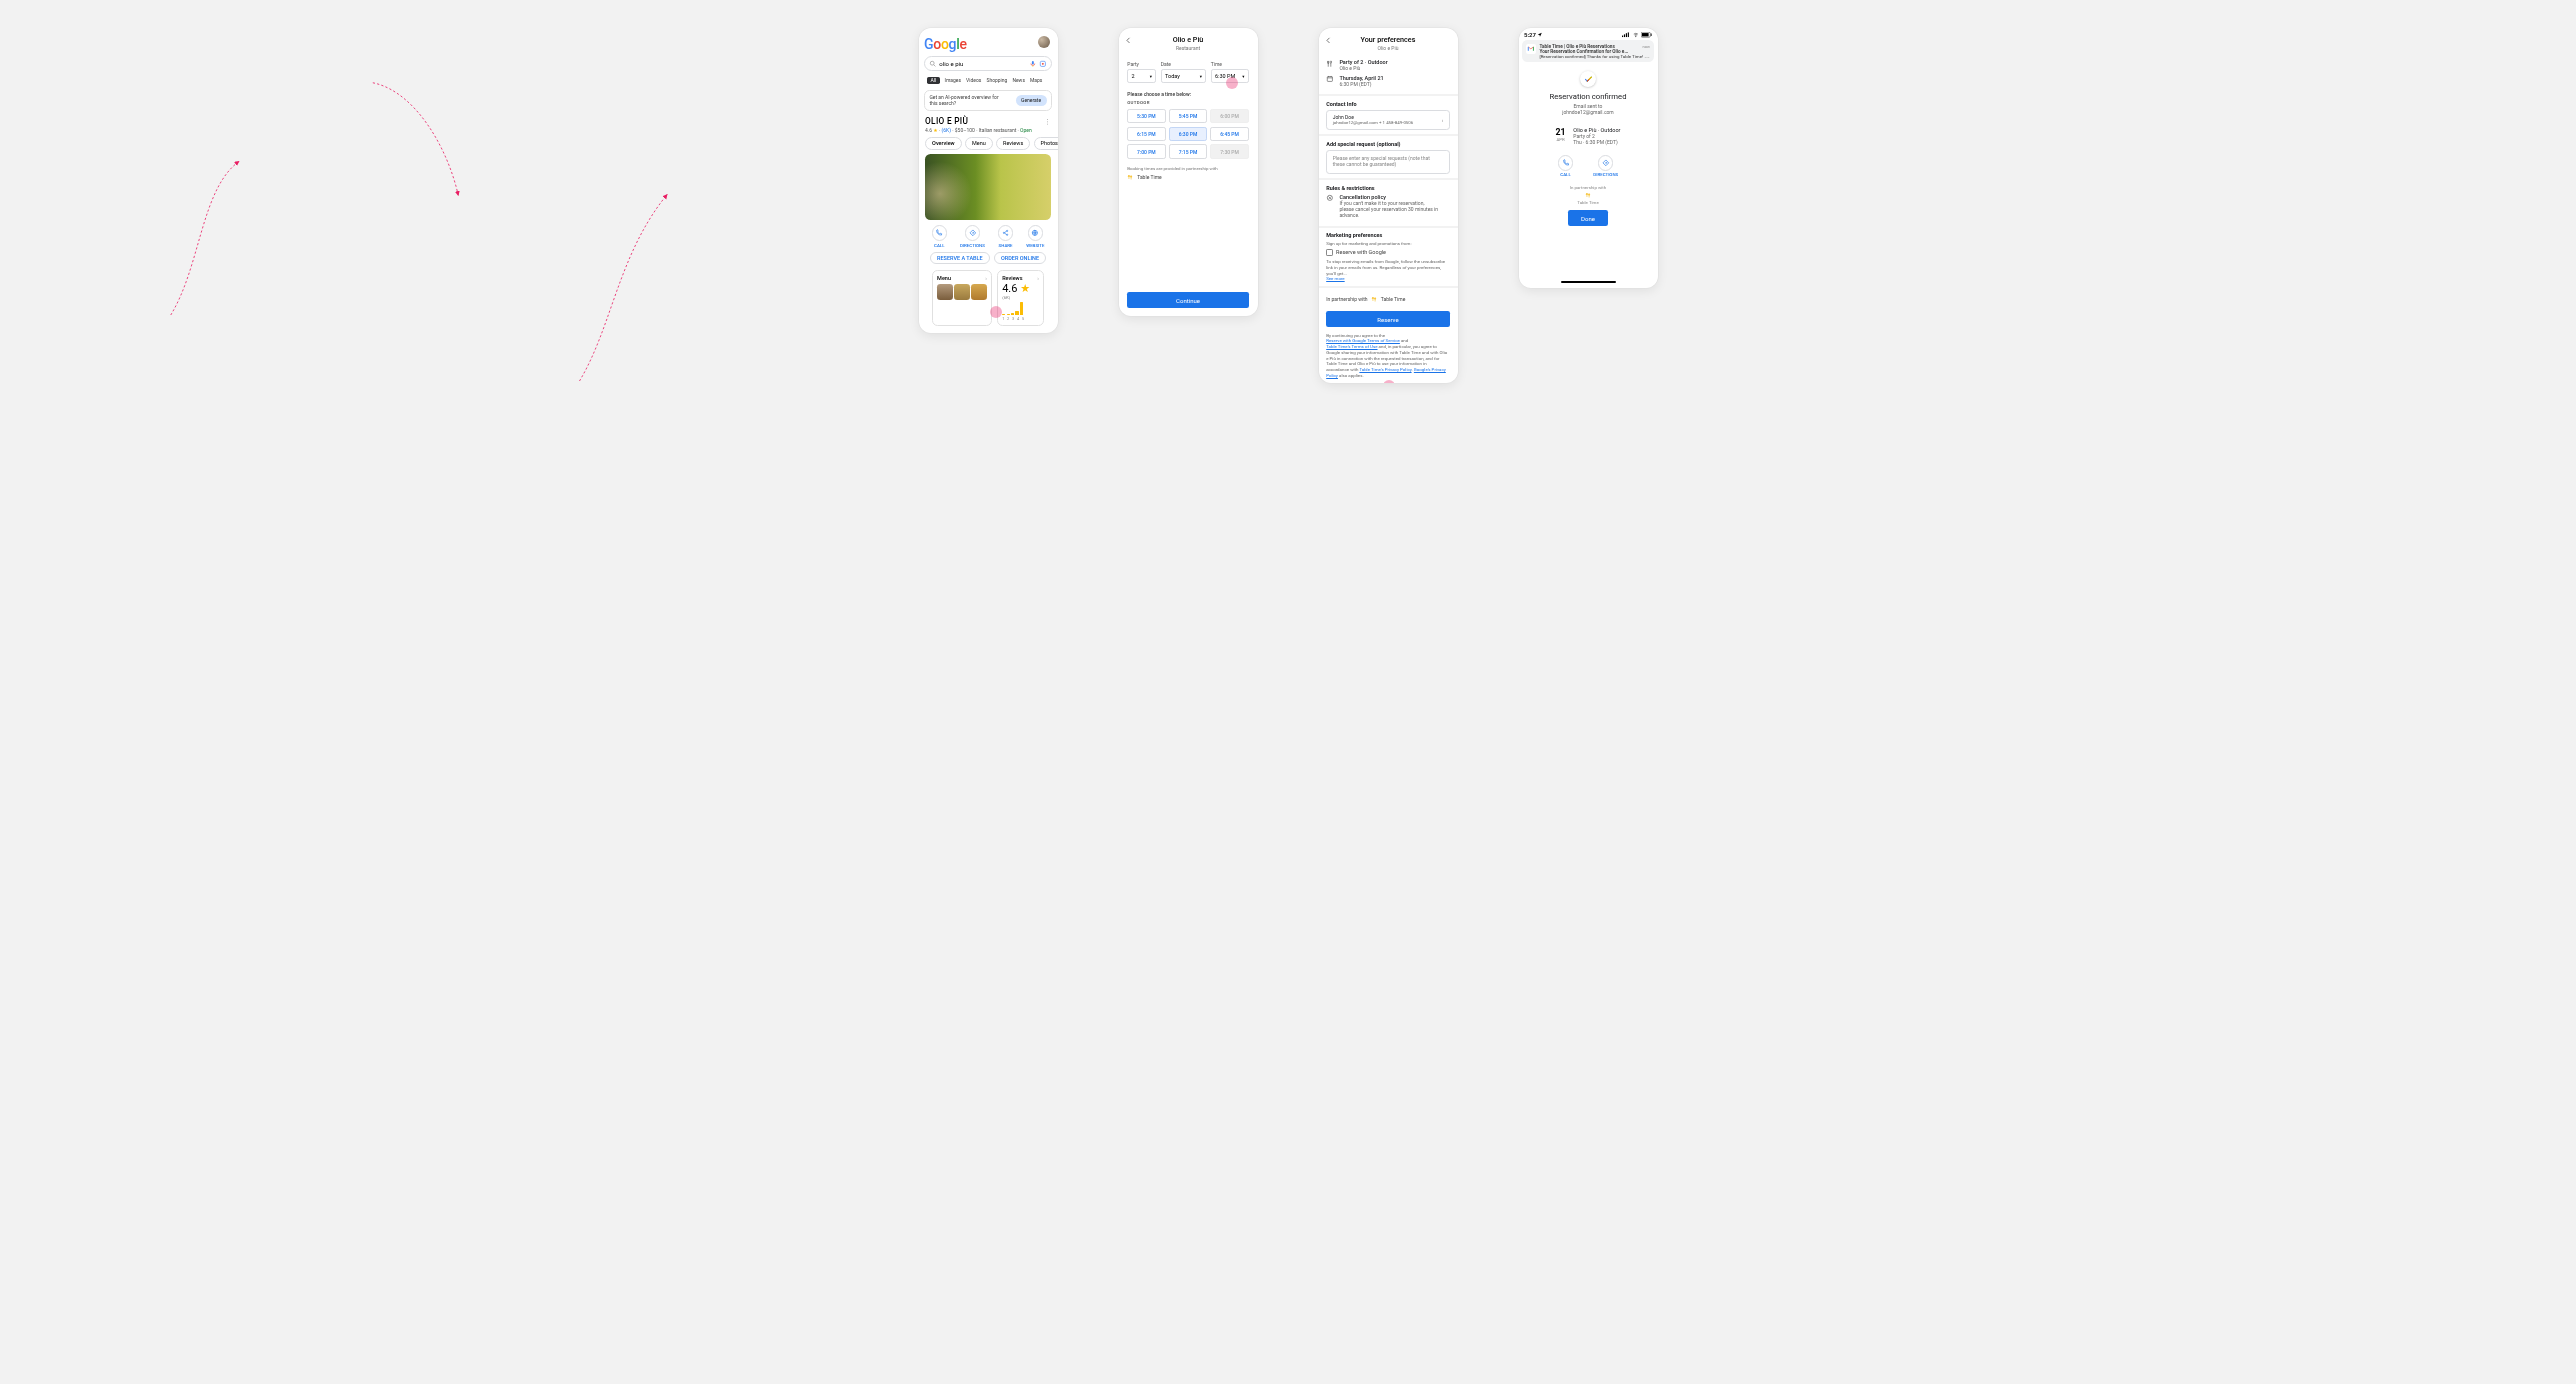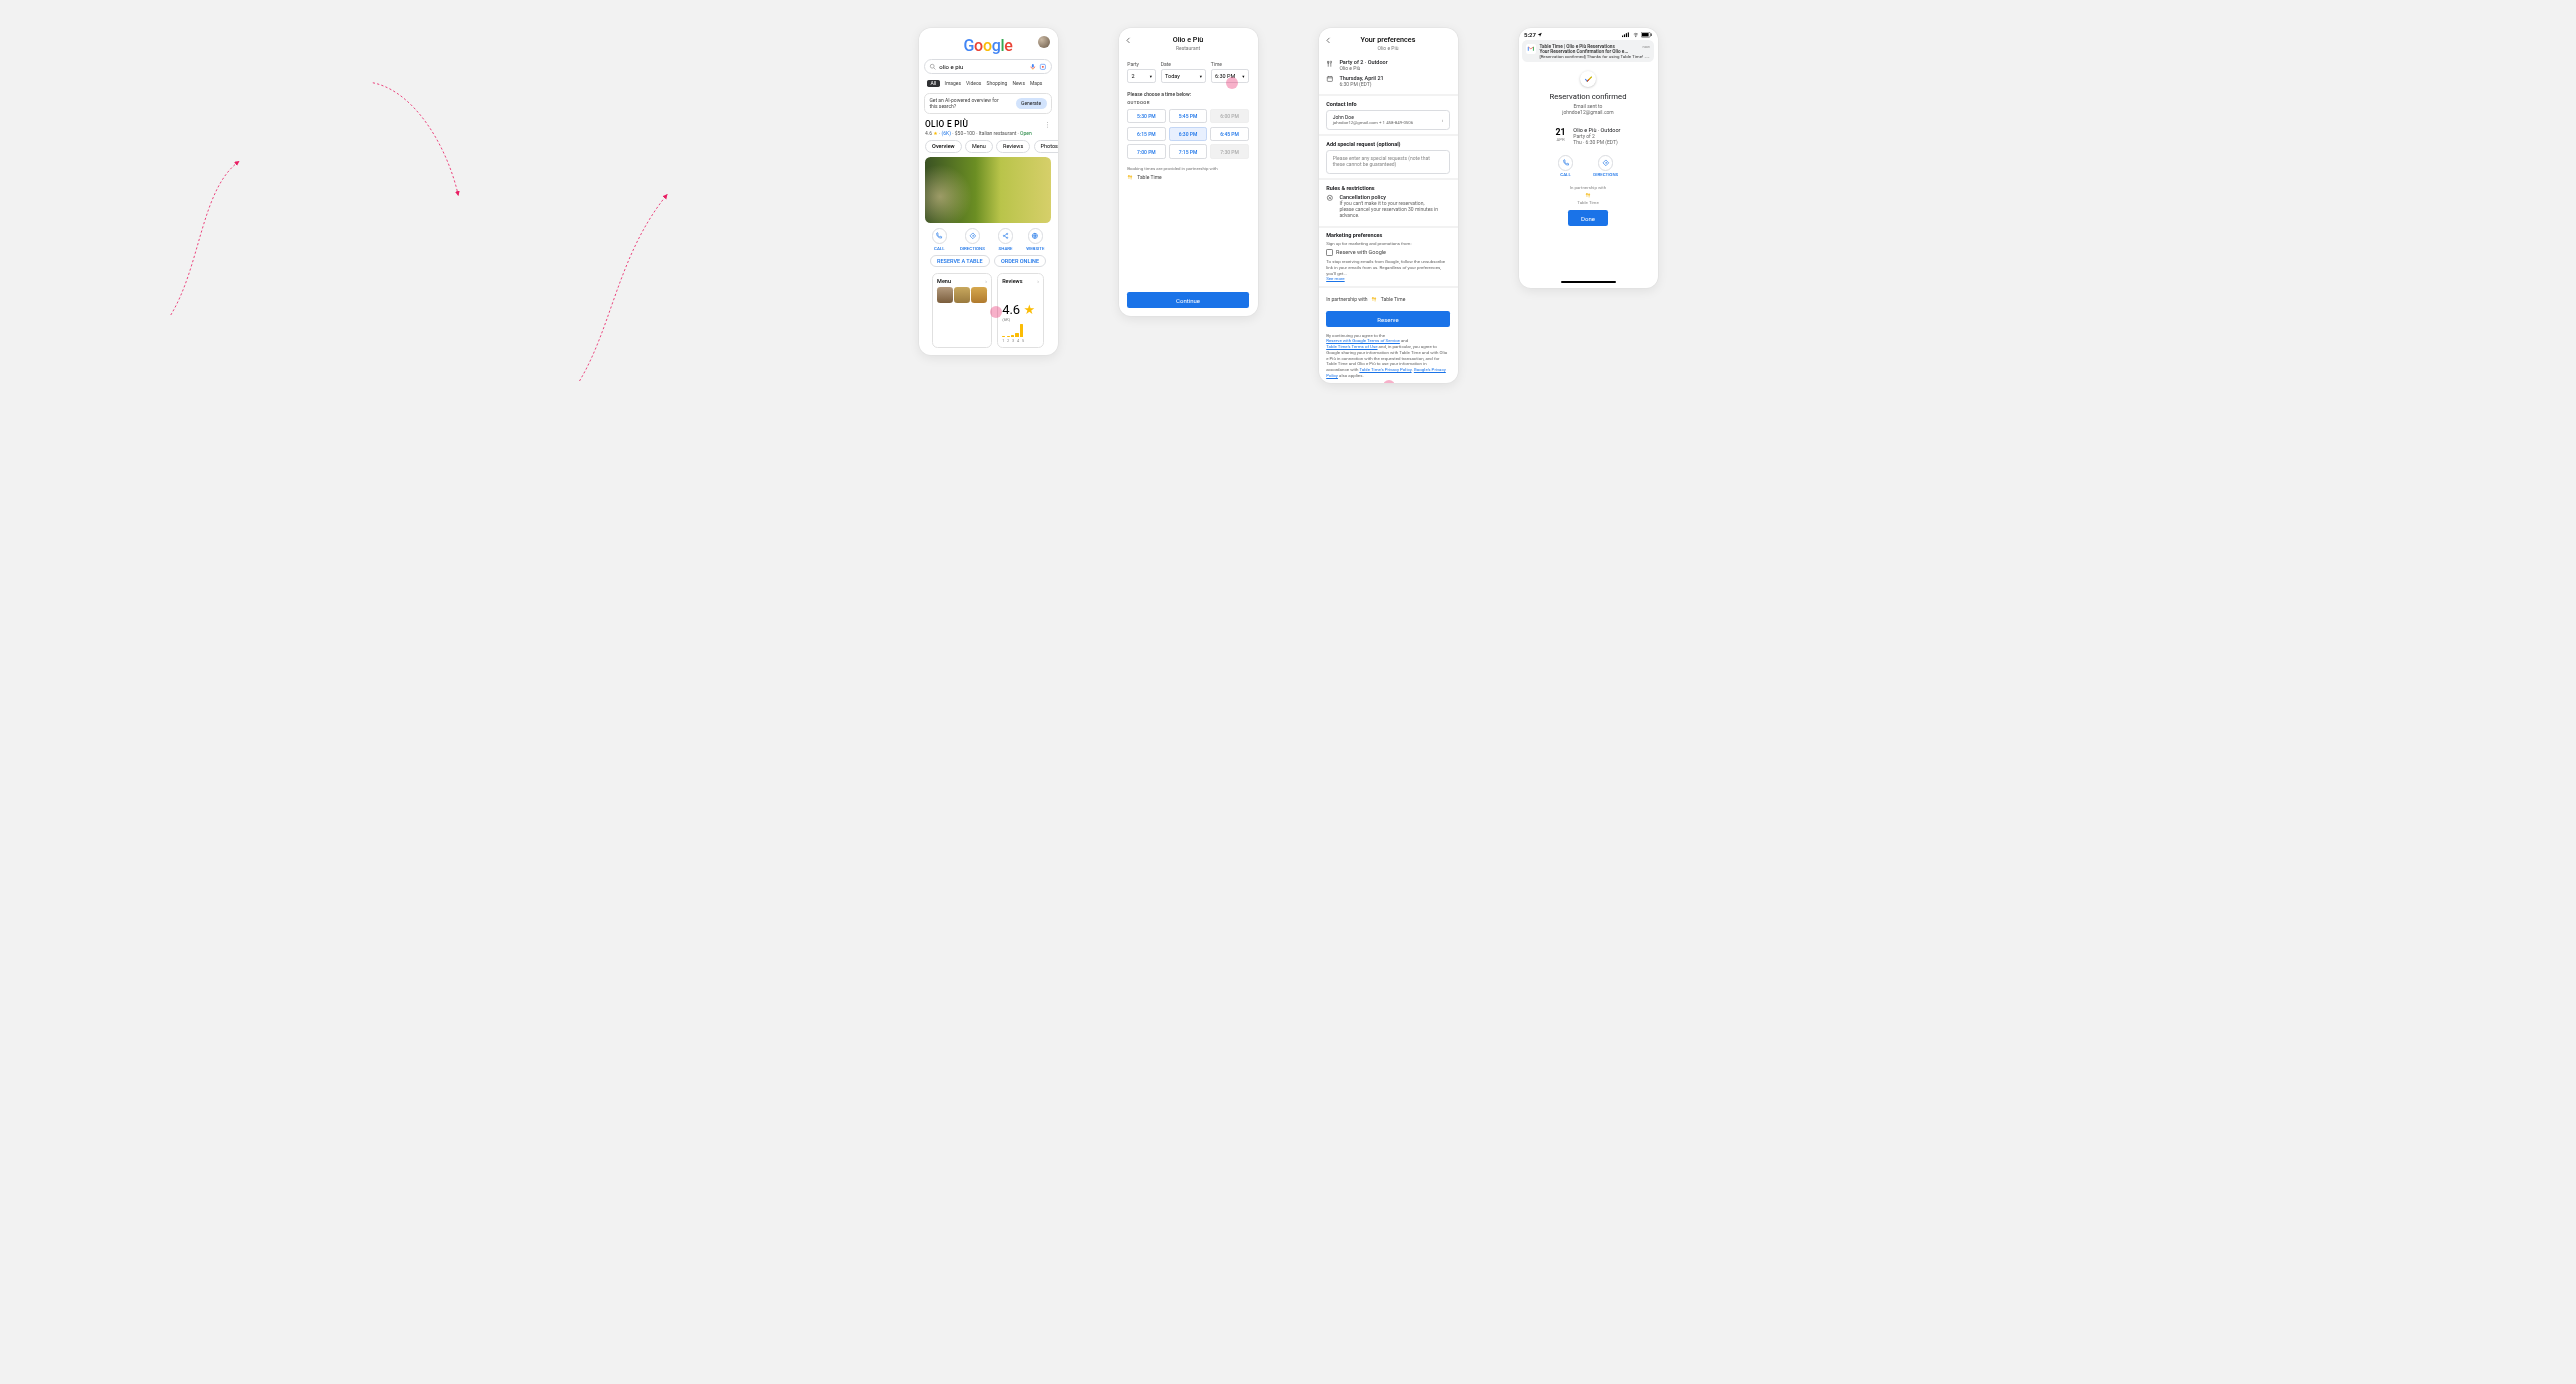--- a/index.html
+++ b/index.html
@@ -15,21 +15,21 @@
   .hdr-title { text-align: center; padding: 6.6px 0 1.1px; font-weight: 500; font-size: 7.2px; }
   .hdr-sub { text-align: center; font-size: 5px; color: #777; margin-bottom: 4.4px; }
   .sec-label { font-size: 5px; color: #555; }
   .row { display: flex; align-items: center; }
   .btn-primary { background: #1a73e8; color: #fff; text-align: center; font-size: 6px; border-radius: 2.2px; padding: 4.4px 0; cursor: pointer; }
   .pill { border: 0.6px solid #dadce0; border-radius: 10px; padding: 2.2px 6px; font-size: 5.5px; cursor: pointer; background:#fff; }
   .pink-dot { position: absolute; width: 12px; height: 12px; border-radius: 50%; background: rgba(233,30,99,.35); }
   svg.arrow { position: absolute; overflow: visible; pointer-events: none; }
   
   .p1 .top { padding: 5.5px 5.5px 0; }
-  .g-logo { text-align:center; margin:2.2px 0 4.4px; font-size:16px; font-weight:500; letter-spacing:-0.3px;}
+  .g-logo { text-align:left; margin:2.2px 0 4.4px; font-size:14px; font-weight:500; letter-spacing:-0.3px;}
   .g-logo .b{color:#4285f4}.g-logo .r{color:#ea4335}.g-logo .y{color:#fbbc05}.g-logo .g{color:#34a853}
   .g-search { display:flex; align-items:center; border:0.6px solid #dadce0; border-radius:11px; padding:2.8px 4.4px; margin-bottom:3.3px;}
   .g-search input { border:none; outline:none; flex:1; font-size:6px; padding:0 2.2px; }
   .ico { width:7.7px; height:7.7px; flex:none; }
   .g-tabs { display:flex; gap:5px; font-size:5px; color:#444; padding:2.2px 3.3px; overflow:hidden; white-space:nowrap;}
   .g-tabs .sel{background:#303134;color:#fff;border-radius:1.7px;padding:0.6px 3.3px;}
   .g-ai{display:flex;justify-content:space-between;align-items:center;border:0.6px solid #e0e0e0;border-radius:5.5px;padding:3.9px 4.4px;margin:3.3px 0 4.4px;font-size:5px;color:#444;}
   .g-ai .gen{background:#d2e3fc;border-radius:7.7px;padding:2.2px 5.5px;font-size:5px;color:#202124;}
   .biz-card{padding:0 6.6px;}
   .biz-name{font-size:8.3px;font-weight:500;letter-spacing:0.3px;}
@@ -221,21 +221,21 @@
             <span class="chev">›</span>
         <div class="menu-thumbs">
               <div></div>
               <div></div>
               <div></div>
             </div>
       </div>
       <div class="card">
         <h4>Reviews</h4>
             <span class="chev">›</span>
-        <div style="font-size:13px;margin-top:18px"><span>4.6</span> <span style="color:#fbbc05">★</span></div>
+        <div style="font-size:11px;margin-top:1px"><span>4.6</span> <span style="color:#fbbc05">★</span></div>
         <div style="font-size:4.4px;color:#888">(6K)</div>
         <div class="spark">
               <div style="height:10%"></div>
               <div style="height:12%"></div>
               <div style="height:18%"></div>
               <div style="height:35%"></div>
               <div style="height:100%"></div>
             </div>
         <div style="display:flex;gap:2.8px;font-size:3.9px;color:#888;margin-top:0.6px">
               <span>1</span>

